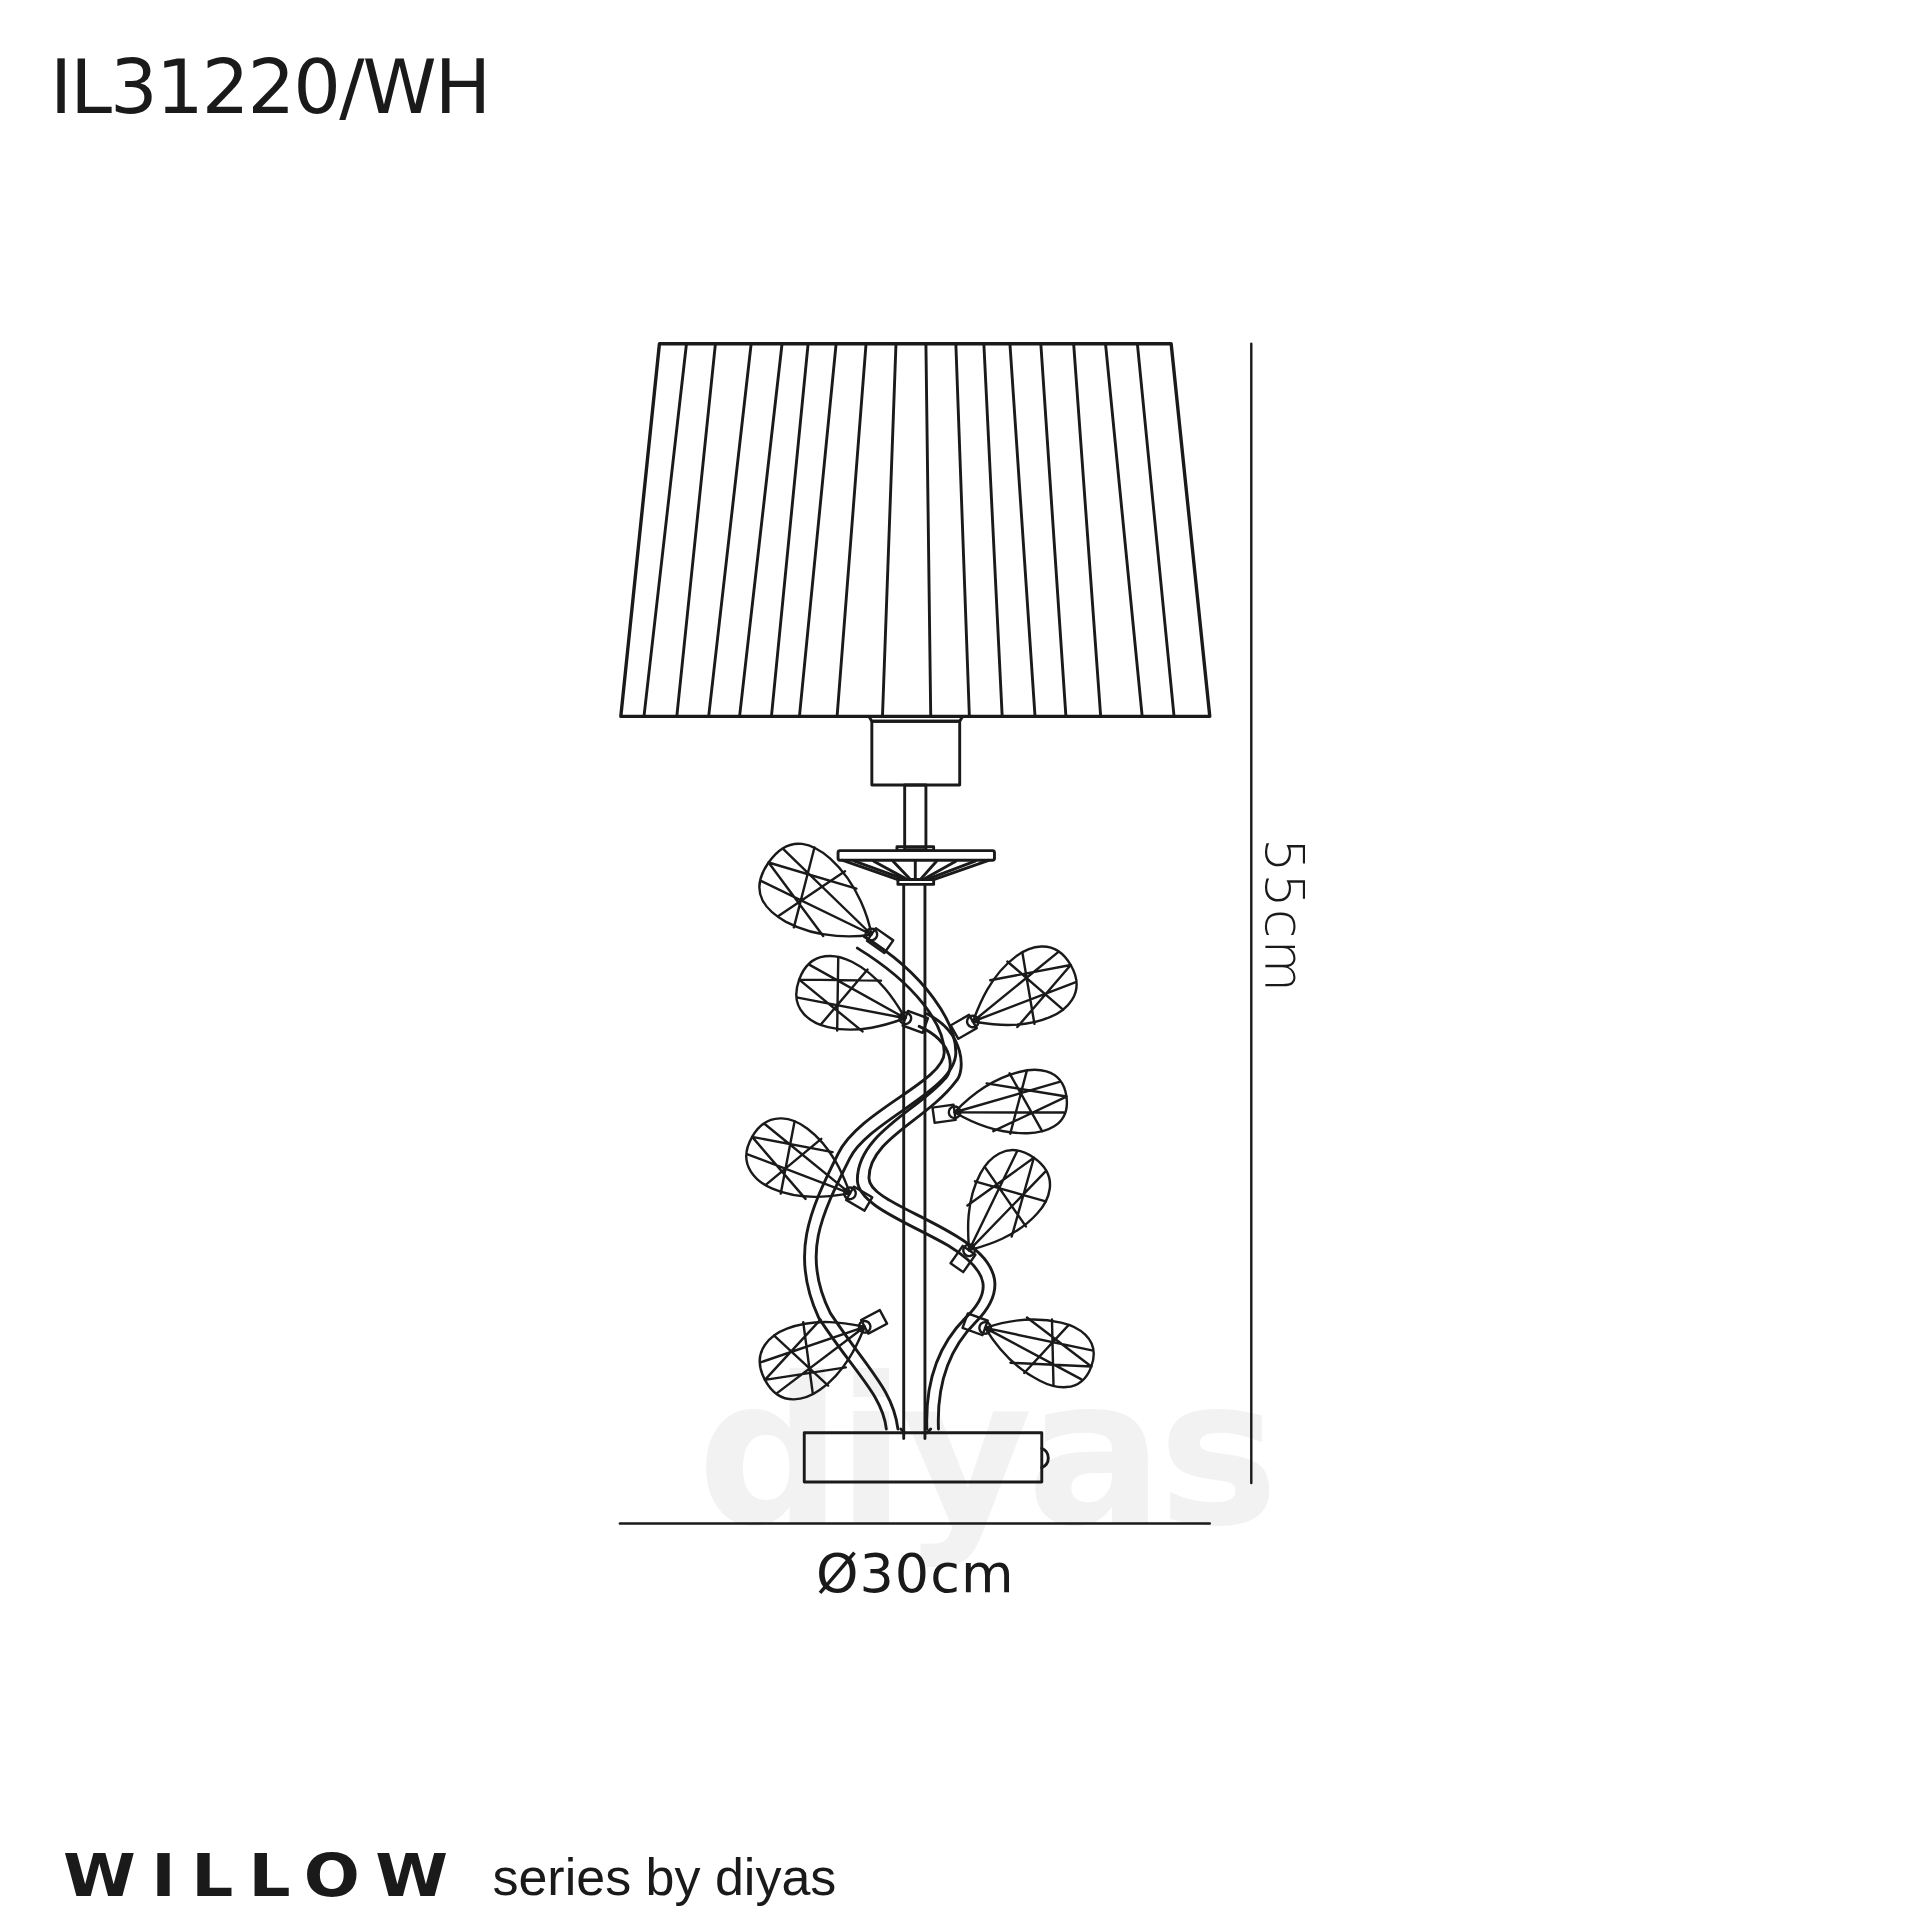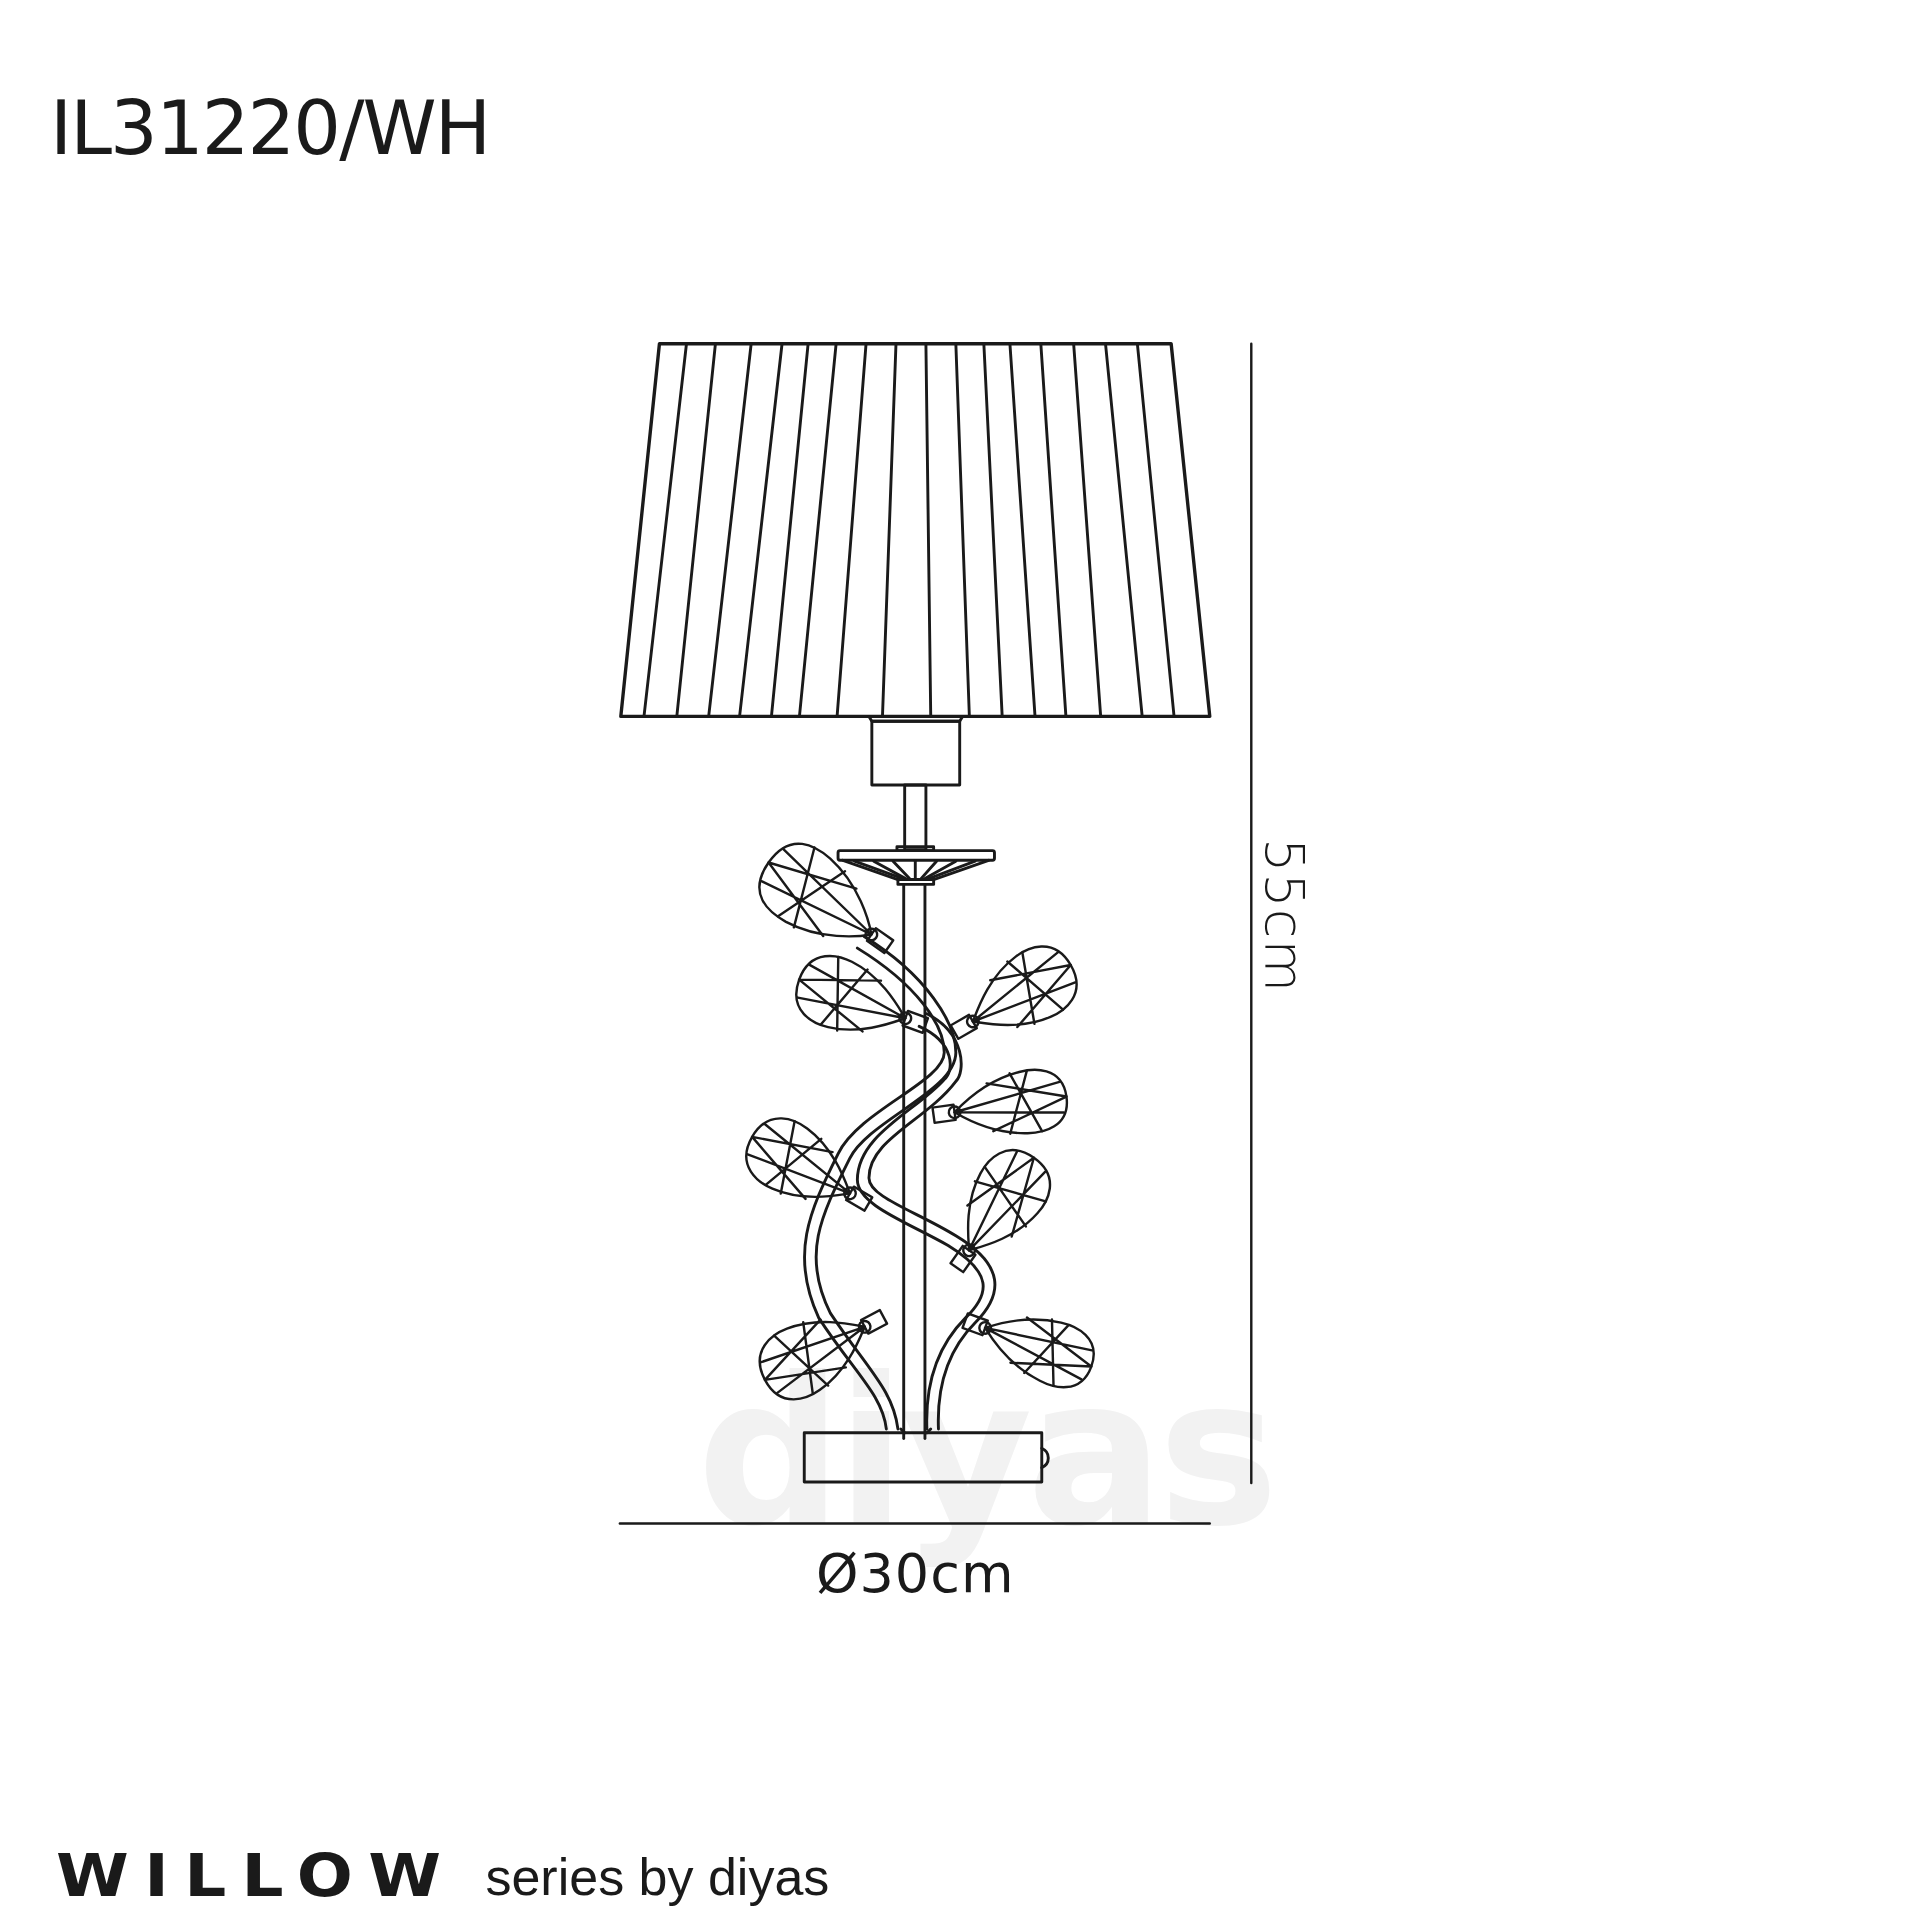--- a/index.html
+++ b/index.html
@@ -1,22 +1,22 @@
 <!DOCTYPE html>
 <html><head>
   <meta charset="utf-8">
   <style>
     html, body { margin: 0; padding: 0; background: #ffffff; }
     body { width: 1931px; height: 1931px; position: relative; overflow: hidden; font-family: "DejaVu Sans", sans-serif; color: #1a1a1a; }
-    .product-code { position: absolute; left: 50px; top: 50px; font-family: "DejaVu Sans", sans-serif; font-size: 75px; font-weight: 500; letter-spacing: -1.9px; line-height: 1; color: #1a1a1a; margin-top: 41px; }
+    .product-code { position: absolute; left: 50px; top: 50px; font-family: "DejaVu Sans", sans-serif; font-size: 75px; font-weight: 500; letter-spacing: -1.9px; line-height: 1; color: #1a1a1a; }
     .drawing { position: absolute; left: 0; top: 0; width: 1931px; height: 1931px; }
     .dim-label { position: absolute; font-family: "DejaVu Sans", sans-serif; color: #1a1a1a; line-height: 1; }
     .dim-width-label { left: 816px; top: 1547px; font-size: 54px; font-weight: 400; letter-spacing: 1px; }
     .dim-height-label { left: 1255px; top: 838px; font-size: 54px; font-weight: 300; transform-origin: left top; transform: translate(56px, 0) rotate(90deg); letter-spacing: 1px; }
-    .footer { position: absolute; left: 56px; top: 1840px; display: flex; align-items: baseline; }
+    .footer { position: absolute; left: 63px; top: 1840px; display: flex; align-items: baseline; }
     .series-name { font-family: "DejaVu Sans", sans-serif; font-size: 66px; font-weight: 700; letter-spacing: 15.4px; line-height: 1; color: #1a1a1a; transform: scaleY(0.88); transform-origin: bottom; }
     .series-tagline { margin-left: 29px; font-family: "Liberation Sans", sans-serif; font-size: 52px; line-height: 1; color: #1a1a1a; text-align: right; }
     .watermark { position: absolute; left: 697px; top: 1352px; font-family: "DejaVu Sans", sans-serif; font-size: 203px; font-weight: 700; color: #f2f2f2; letter-spacing: -5.8px; line-height: 1; z-index: 0; }
   </style>
 </head>
 <body>
 
 <div class="watermark">diyas</div>
 
 <div class="product-code">IL31220/WH</div>

